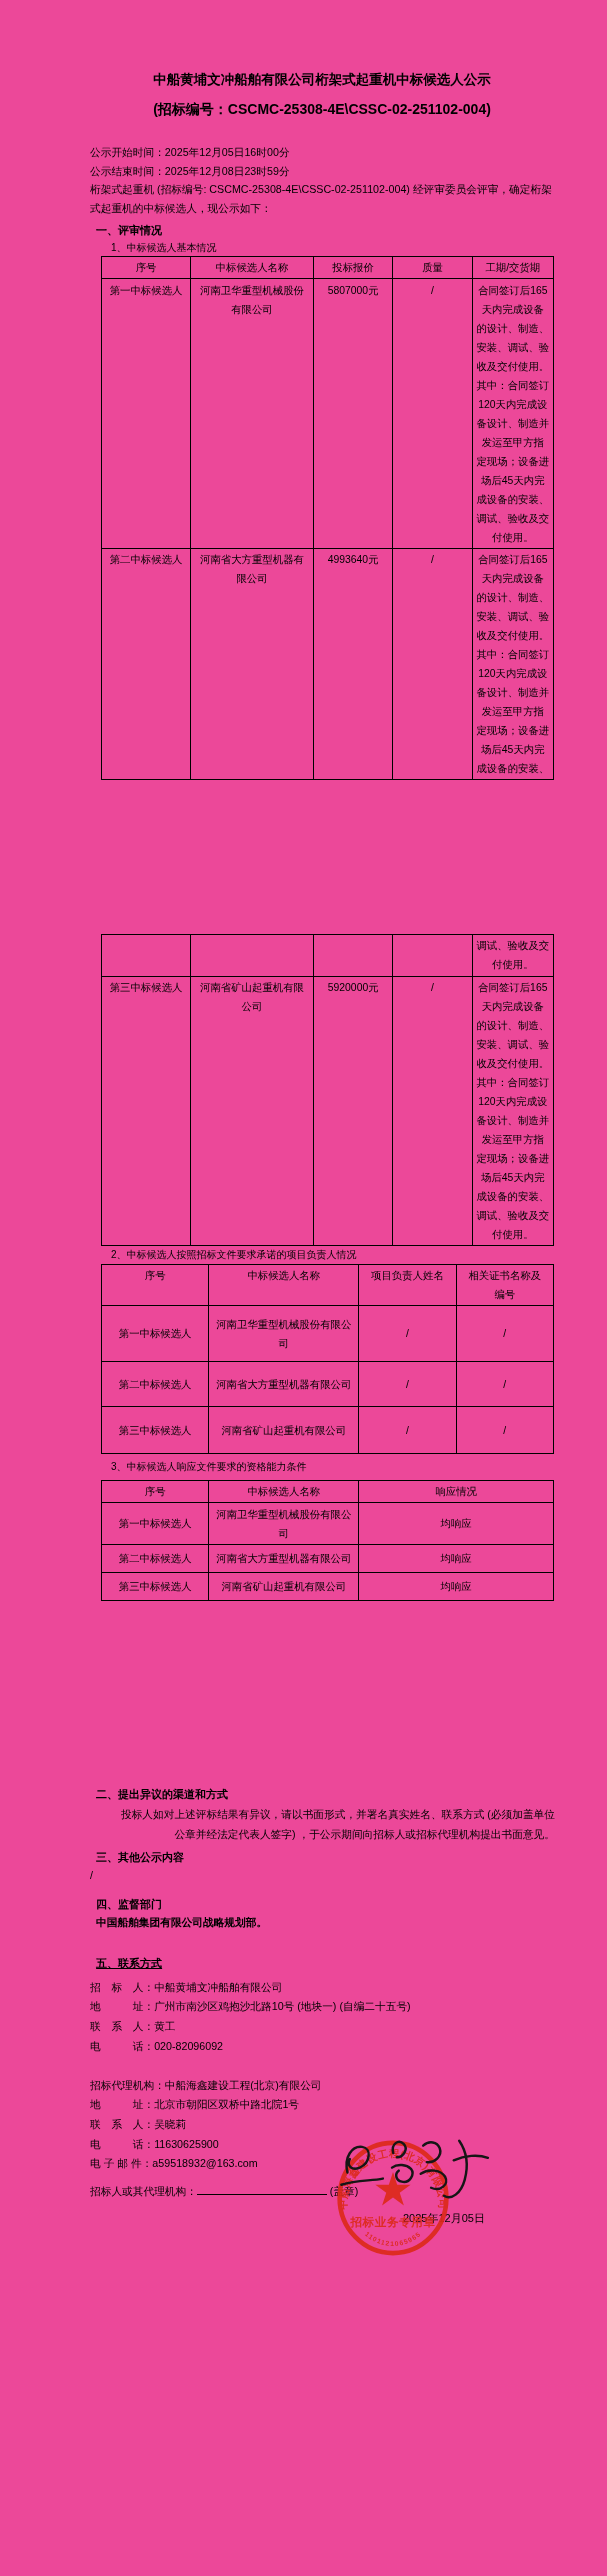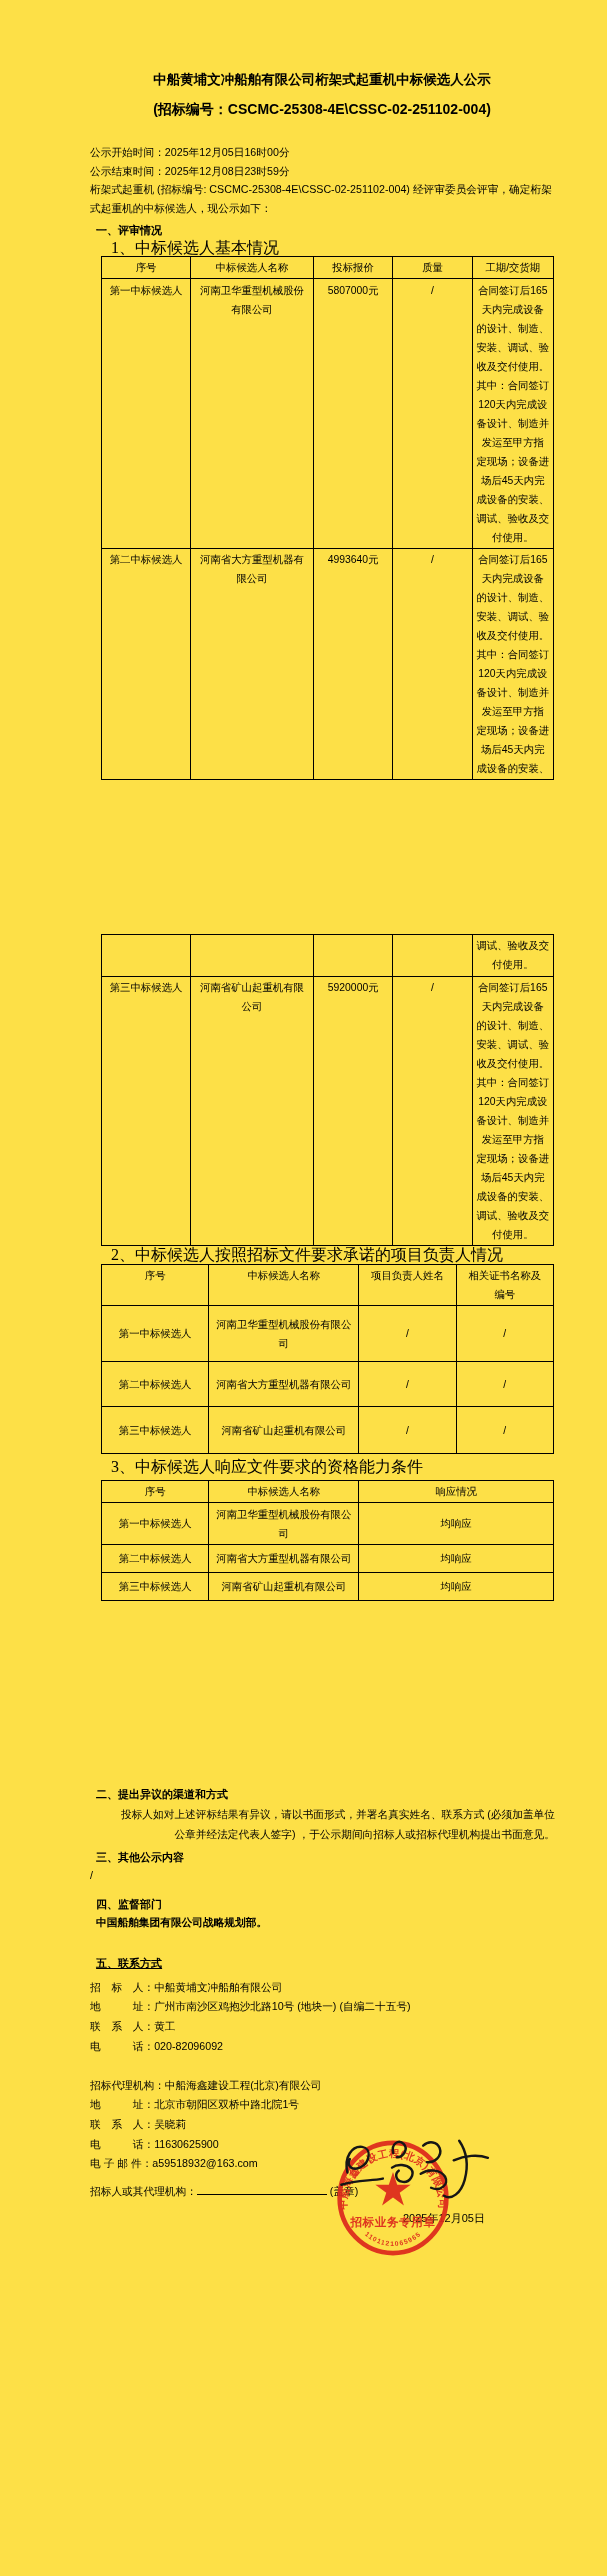--- a/index.html
+++ b/index.html
@@ -1,38 +1,38 @@
 <!DOCTYPE html>
 <html style="font-size:9.8px"><head>
 <meta charset="utf-8">
 <style>
   html,body{margin:0;padding:0;background:#ffffff;}
   .page{
     position:relative;
     width:607px;
     height:2576px;
     margin:0 auto;
-    background:#fde047;
+    background:#ec4899;
     color:#000;
     font-family:"Liberation Sans","DejaVu Sans",sans-serif;
     overflow:hidden;
   }
   .content{padding:0 53px 0 90px;}
   .doc-title{
     margin:0;padding-top:69px;
     font-size:13.5px;font-weight:bold;text-align:center;line-height:22px;
   }
   .doc-subtitle{
     margin:7.3px 0 0 0;
     font-size:14px;font-weight:bold;text-align:center;line-height:22px;
   }
   .meta{margin:0;font-size:10.7px;line-height:18.4px;}
   .meta.first{margin-top:23px;}
   .h-sec{font-size:11px;font-weight:bold;line-height:18.4px;margin:3.7px 0 0 6.1px;}
-  .h-sub{font-size:16px;line-height:17px;margin:0 0 0 21px;font-family:Liberation Serif, serif;}
+  .h-sub{font-size:10px;line-height:17px;margin:0 0 0 21px;}
   table{border-collapse:collapse;table-layout:fixed;margin-left:11px;border:1.2px solid #000;}
   th,td{border:0.9px solid #000;font-size:10.4px;font-weight:normal;
         text-align:center;padding:1.2px 1.2px;line-height:19px;}
   .t1 th,.t1 td{vertical-align:top;}
   .pre{white-space:pre-line;}
   .t1b{margin-top:154px;}
   .sub2{}
   .t2{margin-top:1.2px;}
   .t2 th{vertical-align:top;}
   .t2 td{vertical-align:middle;}

